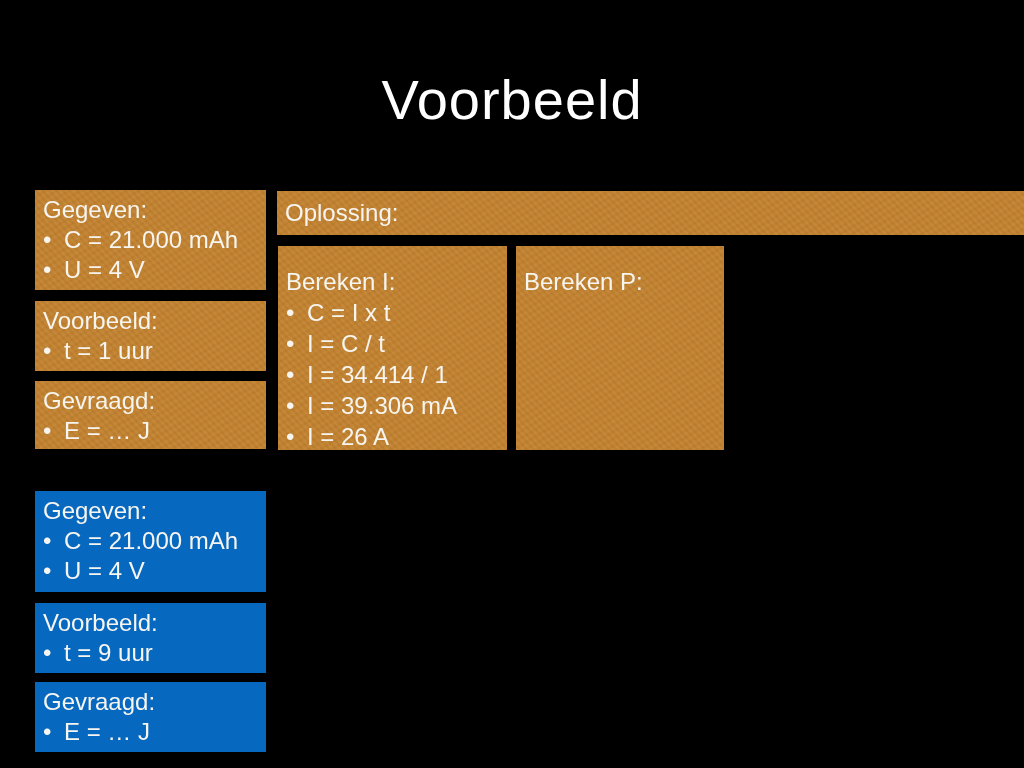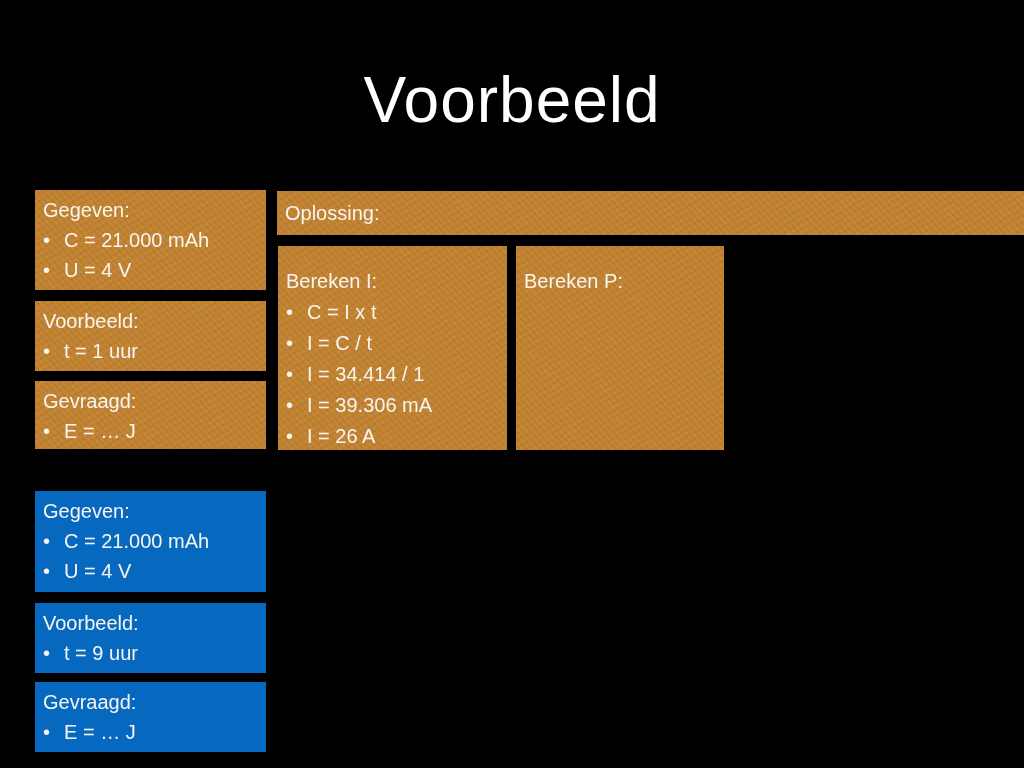--- a/index.html
+++ b/index.html
@@ -15,29 +15,29 @@
     overflow: hidden;
     font-family: "Liberation Sans", "DejaVu Sans", sans-serif;
   }
   .slide-title {
     position: absolute;
     top: 57px;
     left: 0;
     width: 100%;
     text-align: center;
     color: #ffffff;
-    font-size: 64px;
+    font-size: 56px;
     font-weight: 200;
     line-height: 86px;
     letter-spacing: 1px;
   }
   .panel {
     position: absolute;
     color: #f7f5f0;
-    font-size: 20px;
+    font-size: 24px;
     line-height: 30px;
     box-sizing: border-box;
   }
   .panel.orange {
     background-color: var(--orange, #c28230);
     
     background-image:
       repeating-linear-gradient(47deg, rgba(255,255,255,0.045) 0px, rgba(255,255,255,0) 2px, rgba(0,0,0,0.045) 3px, rgba(0,0,0,0) 5px),
       repeating-linear-gradient(-31deg, rgba(0,0,0,0.035) 0px, rgba(0,0,0,0) 2px, rgba(255,255,255,0.035) 3px, rgba(255,255,255,0) 6px);
   }

